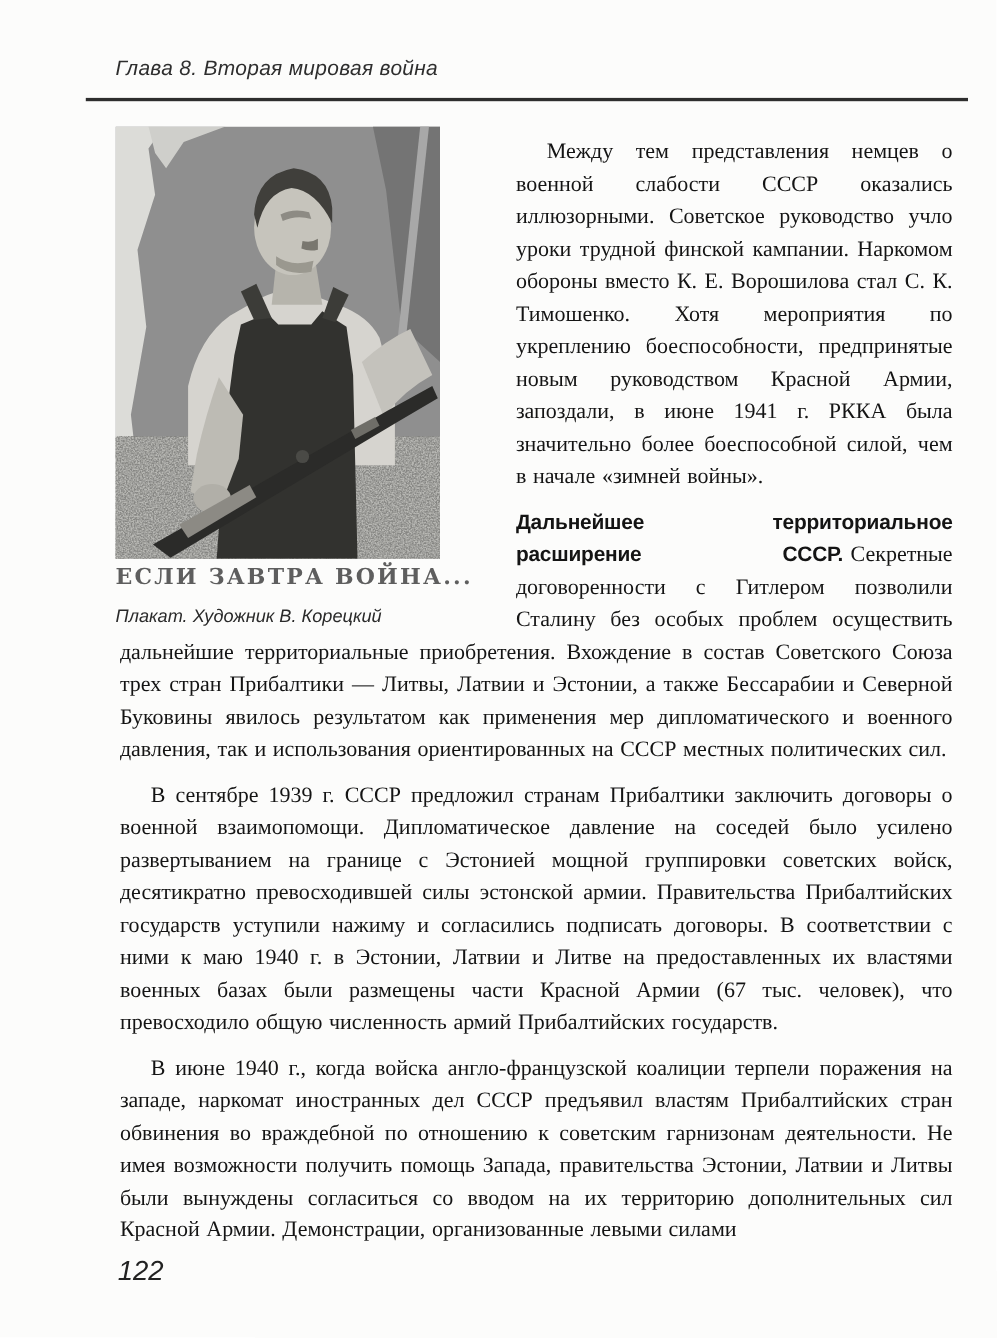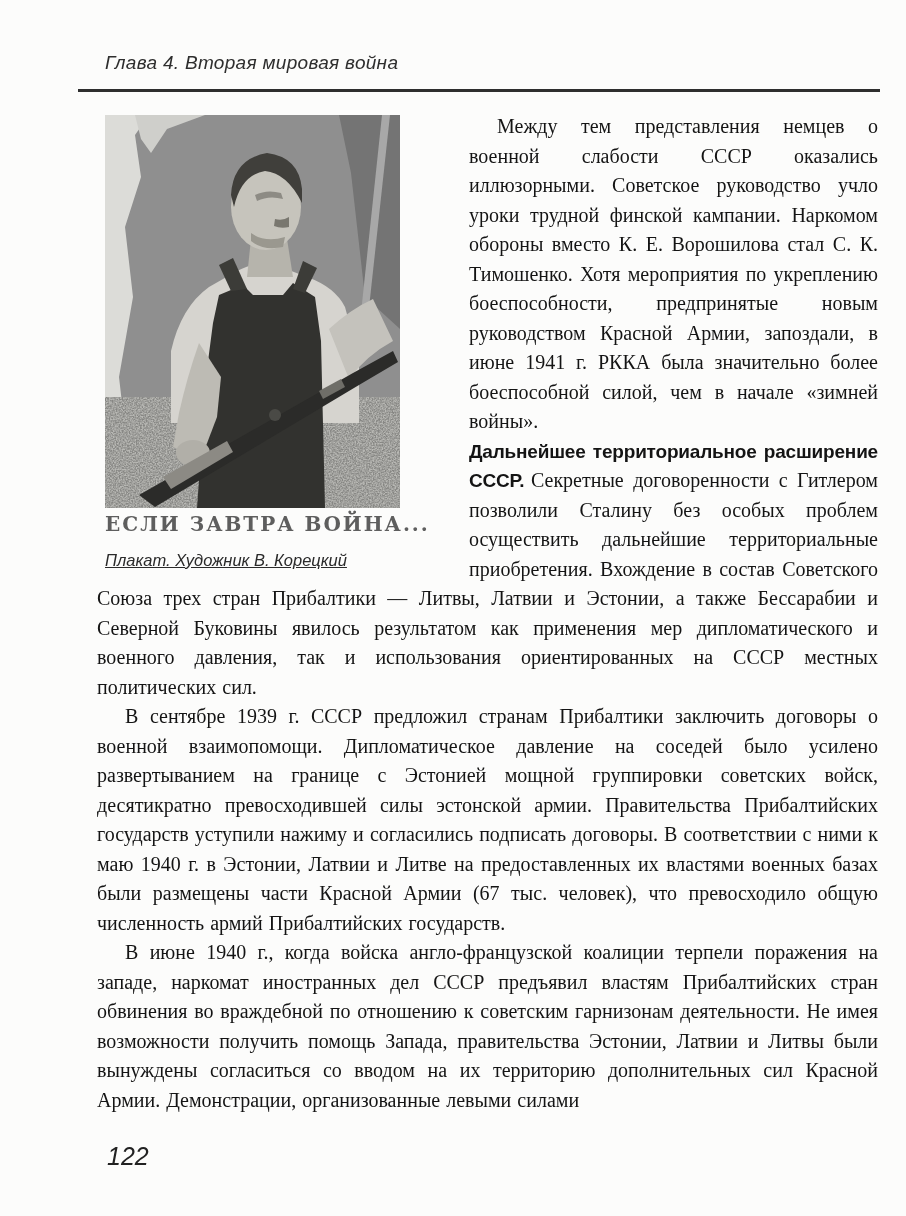--- a/index.html
+++ b/index.html
@@ -61,24 +61,23 @@
     opacity: 0.9;
   }
   .poster-caption {
     margin-top: 13px;
     font-family: "Liberation Sans", sans-serif;
     font-style: italic;
     font-size: 16.5px;
     color: #2a2a2a;
     text-align: left;
     line-height: 20px;
-    text-decoration: underline;
   }
   .content p {
-    margin: 0;
+    margin: 12px;
     text-indent: 28px;
     hyphens: auto;
     -webkit-hyphens: auto;
     word-spacing: 1px;
   }
   .content p.noindent { text-indent: 0; }
   .runin-heading {
     font-family: "Liberation Sans", sans-serif;
     font-weight: bold;
     font-size: 19px;
@@ -93,21 +92,21 @@
     font-style: italic;
     font-size: 25px;
     color: #222222;
   }
 </style>
 </head>
 <body>
 
 <div class="page">
 
-  <div class="chapter-header">Глава 4. Вторая мировая война</div>
+  <div class="chapter-header">Глава 8. Вторая мировая война</div>
   <div class="header-rule"></div>
 
   <div class="content">
 
     <figure class="poster-figure">
       <svg class="poster-image" viewBox="0 0 295 393" xmlns="http://www.w3.org/2000/svg" role="img">
         <defs>
           <filter id="grain" x="0" y="0" width="100%" height="100%">
             <feTurbulence type="fractalNoise" baseFrequency="0.7" numOctaves="2" seed="4"></feTurbulence>
             <feColorMatrix type="matrix" values="0 0 0 0 0.22  0 0 0 0 0.22  0 0 0 0 0.21  1.4 1.4 1.4 0 -1.6"></feColorMatrix>

